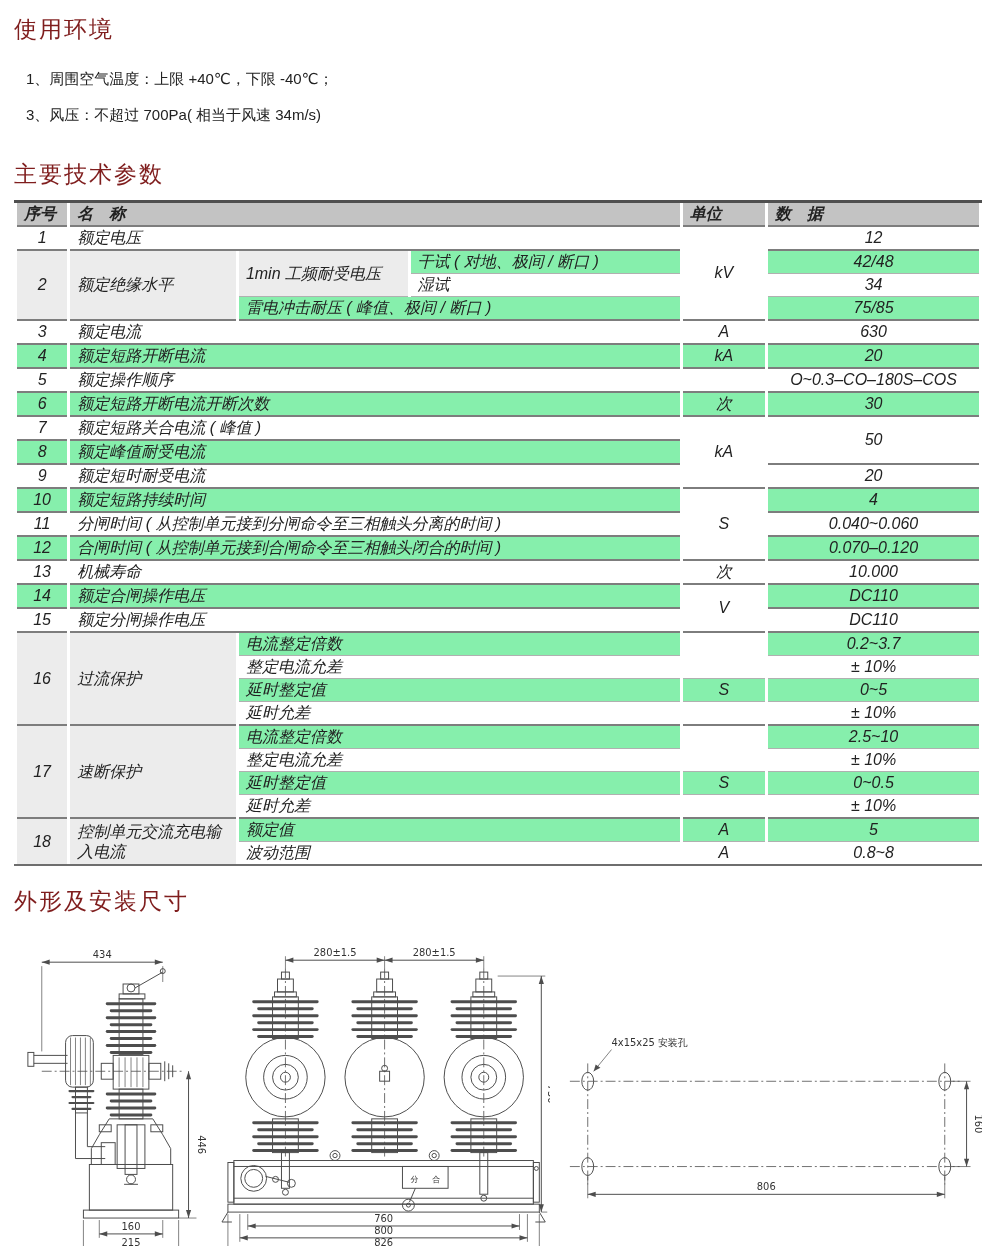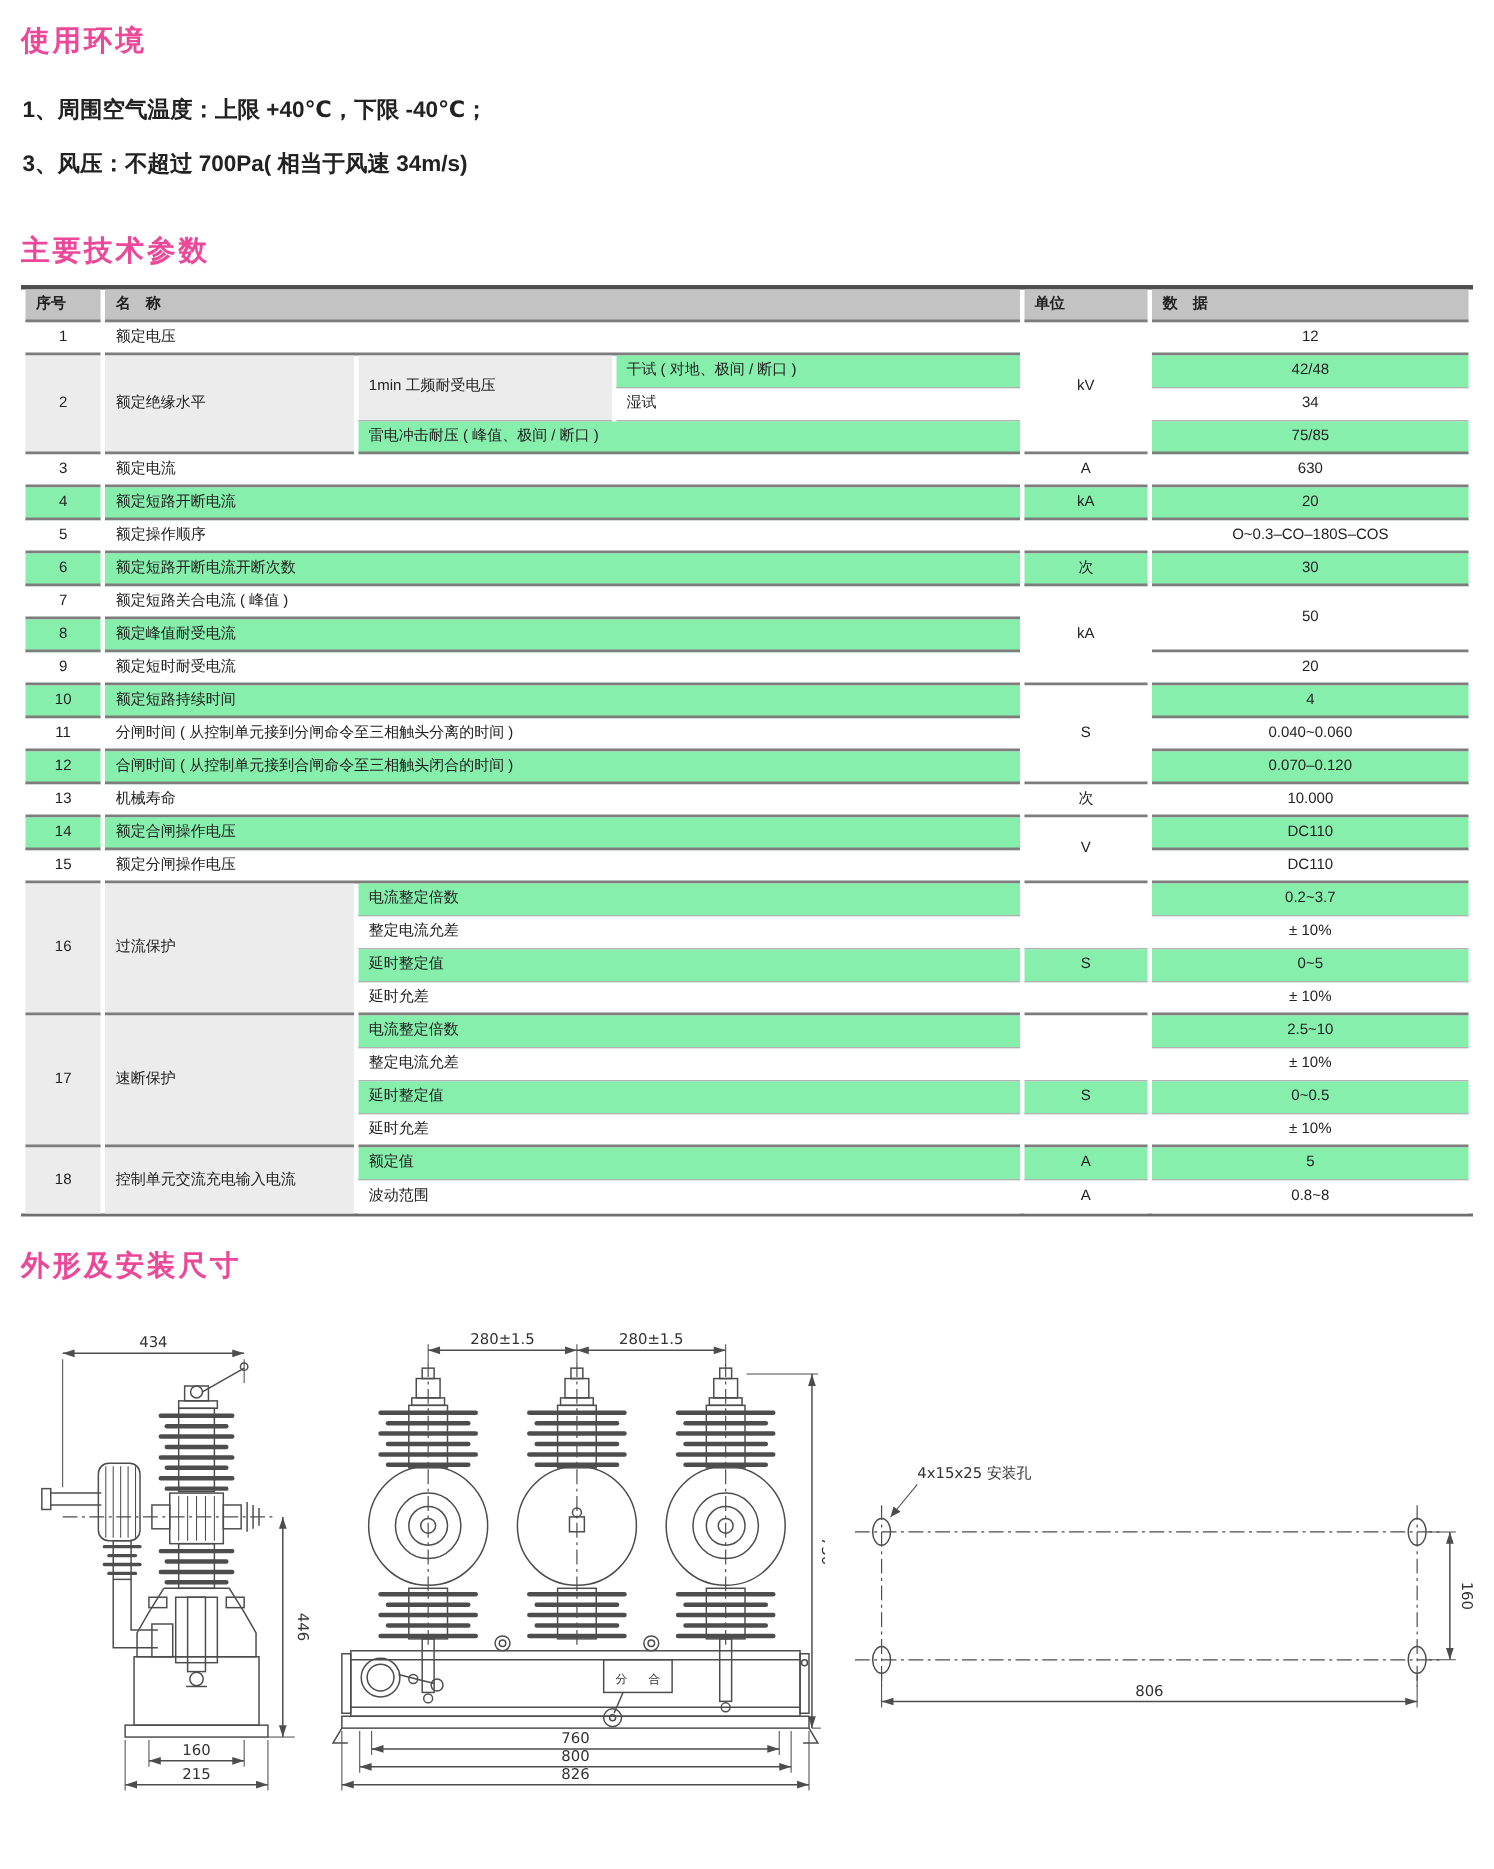--- a/index.html
+++ b/index.html
@@ -1,25 +1,25 @@
 <!DOCTYPE html>
 <html><head>
 <meta charset="utf-8">
 <style>
   * { box-sizing: border-box; }
   body { margin:0; background:#fff; width:996px; font-family:"Liberation Sans","DejaVu Sans",sans-serif; color:#222; }
   .page { padding:8px 14px 0 14px; }
-  h2.sec { color:#ec4899; font-size:19px; font-weight:bold; letter-spacing:2px; margin:6px 0 10px 0; }
+  h2.sec { color:#7f1d1d; font-size:23px; font-weight:normal; letter-spacing:2px; margin:6px 0 10px 0; }
   
-  .env-grid { display:flex; margin:16px 0 26px 1px; font-size:15px;font-weight:bold; }
+  .env-grid { display:flex; margin:16px 0 26px 12px; font-size:15px; }
   .env-col { width:50%; }
   .env-col p { margin:0; line-height:36px; white-space:nowrap; }
   
   .table-wrap { border-top:3px solid #4f4f4f; border-bottom:2px solid #6e6e6e; margin-bottom:20px; }
-  table.params { border-collapse:separate; border-spacing:3px 0; width:968px; table-layout:fixed; font-size:10px; }
+  table.params { border-collapse:separate; border-spacing:3px 0; width:968px; table-layout:fixed; font-size:16px;font-style:italic; }
   table.params th, table.params td { padding:1px 7px; height:22px; line-height:1.25; vertical-align:middle; }
   table.params th { background:#c3c3c3; font-weight:bold; text-align:left; border-bottom:2px solid #7d7d7d; }
   table.params td { border-bottom:1px solid #b0b0b0; }
   tr.w td { background:#fff; }
   tr.g td { background:#86efac; }
   td.hb, th.hb { border-bottom:2px solid #7d7d7d !important; }
   td.lb { border-bottom:1px solid #b0b0b0; }
   td.nb { border-bottom:none !important; }
   td.cg { background:#ececec !important; }
   td.cw { background:#fff !important; }

